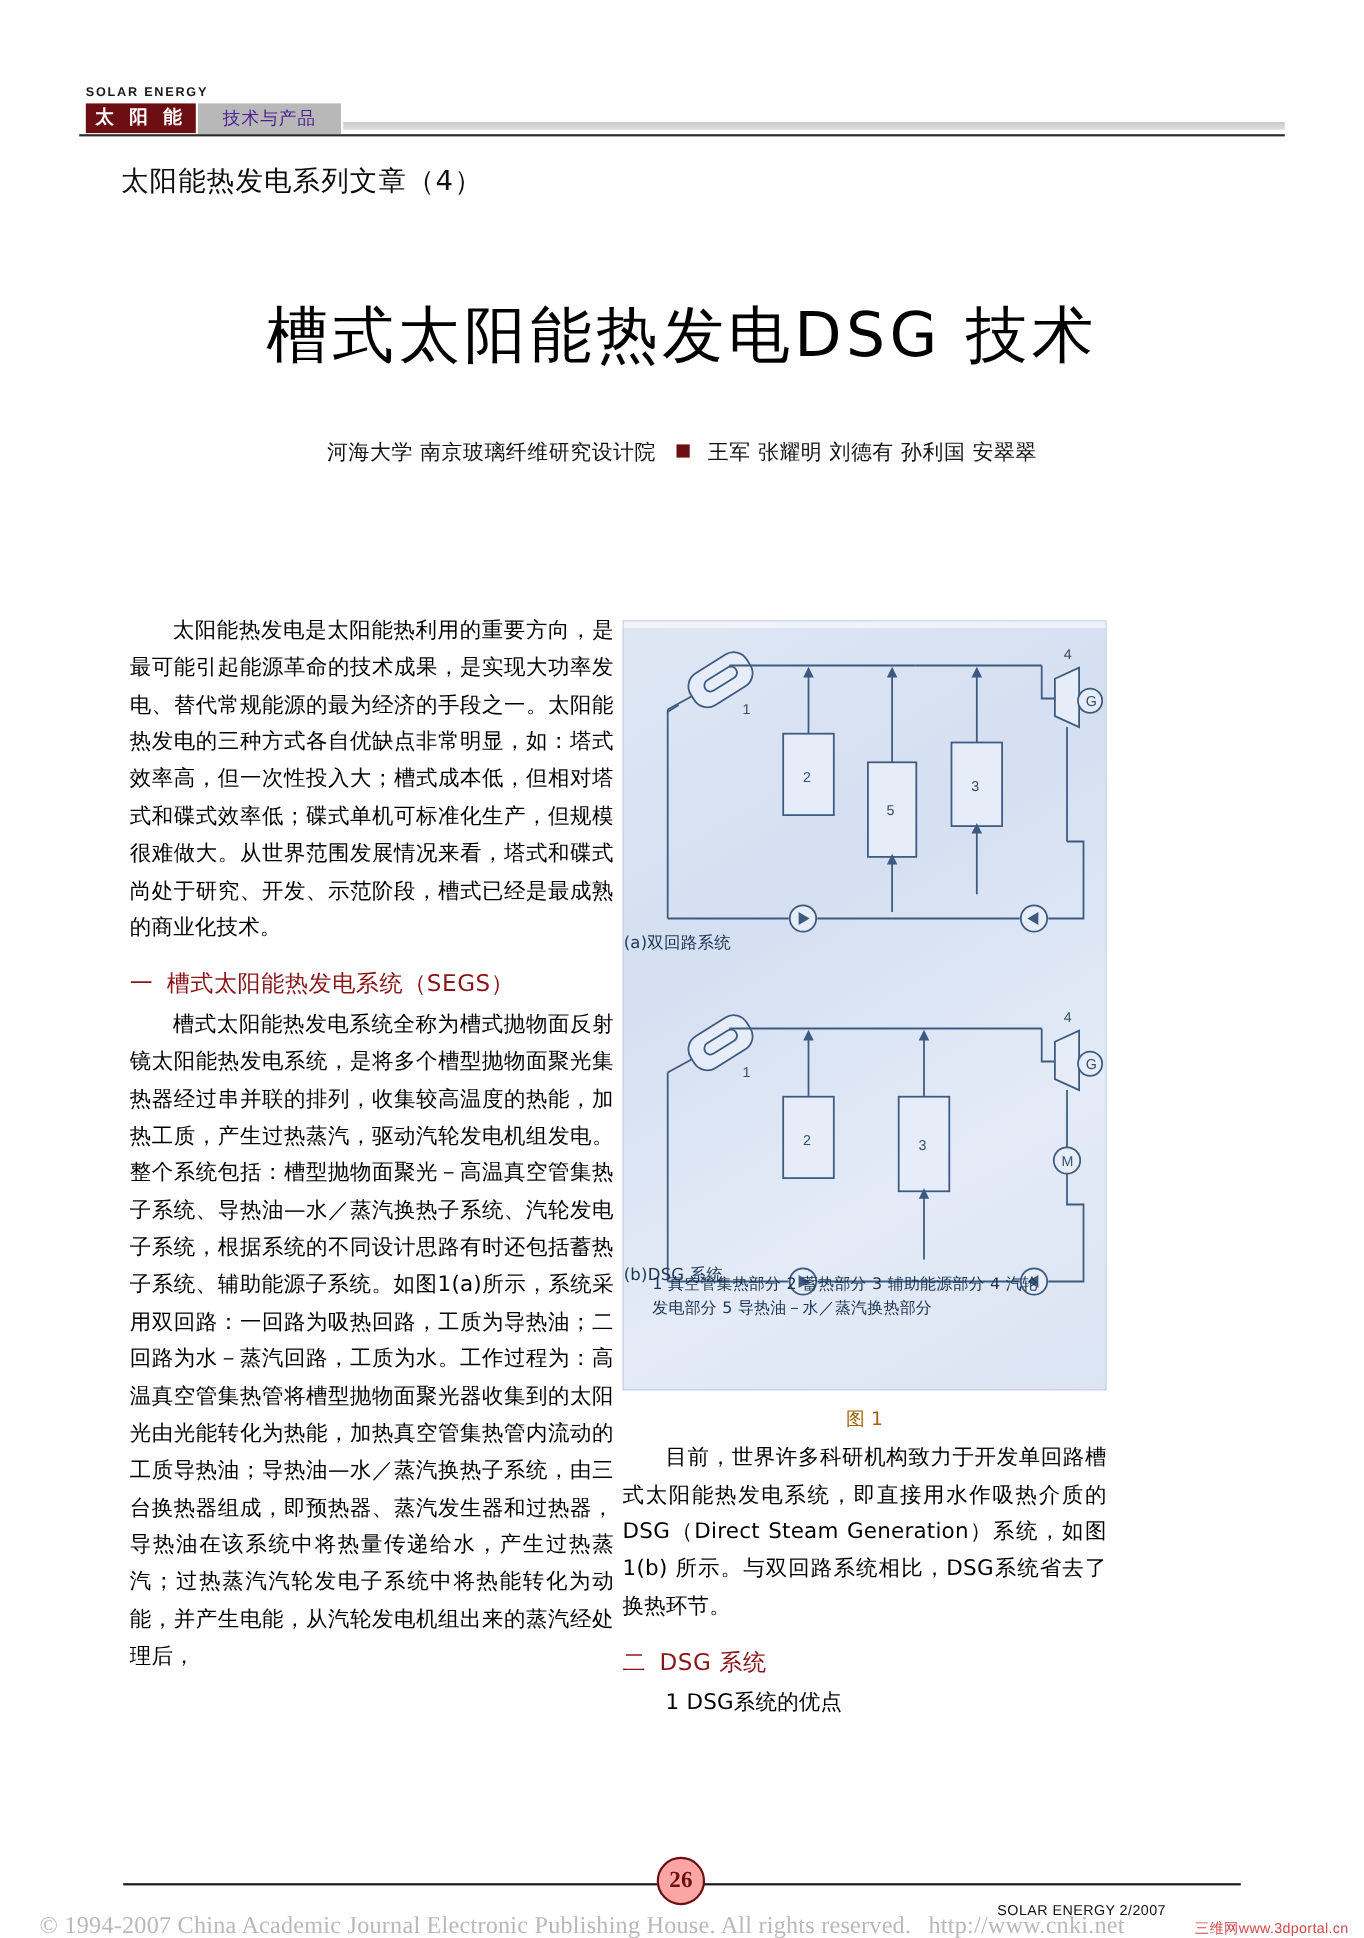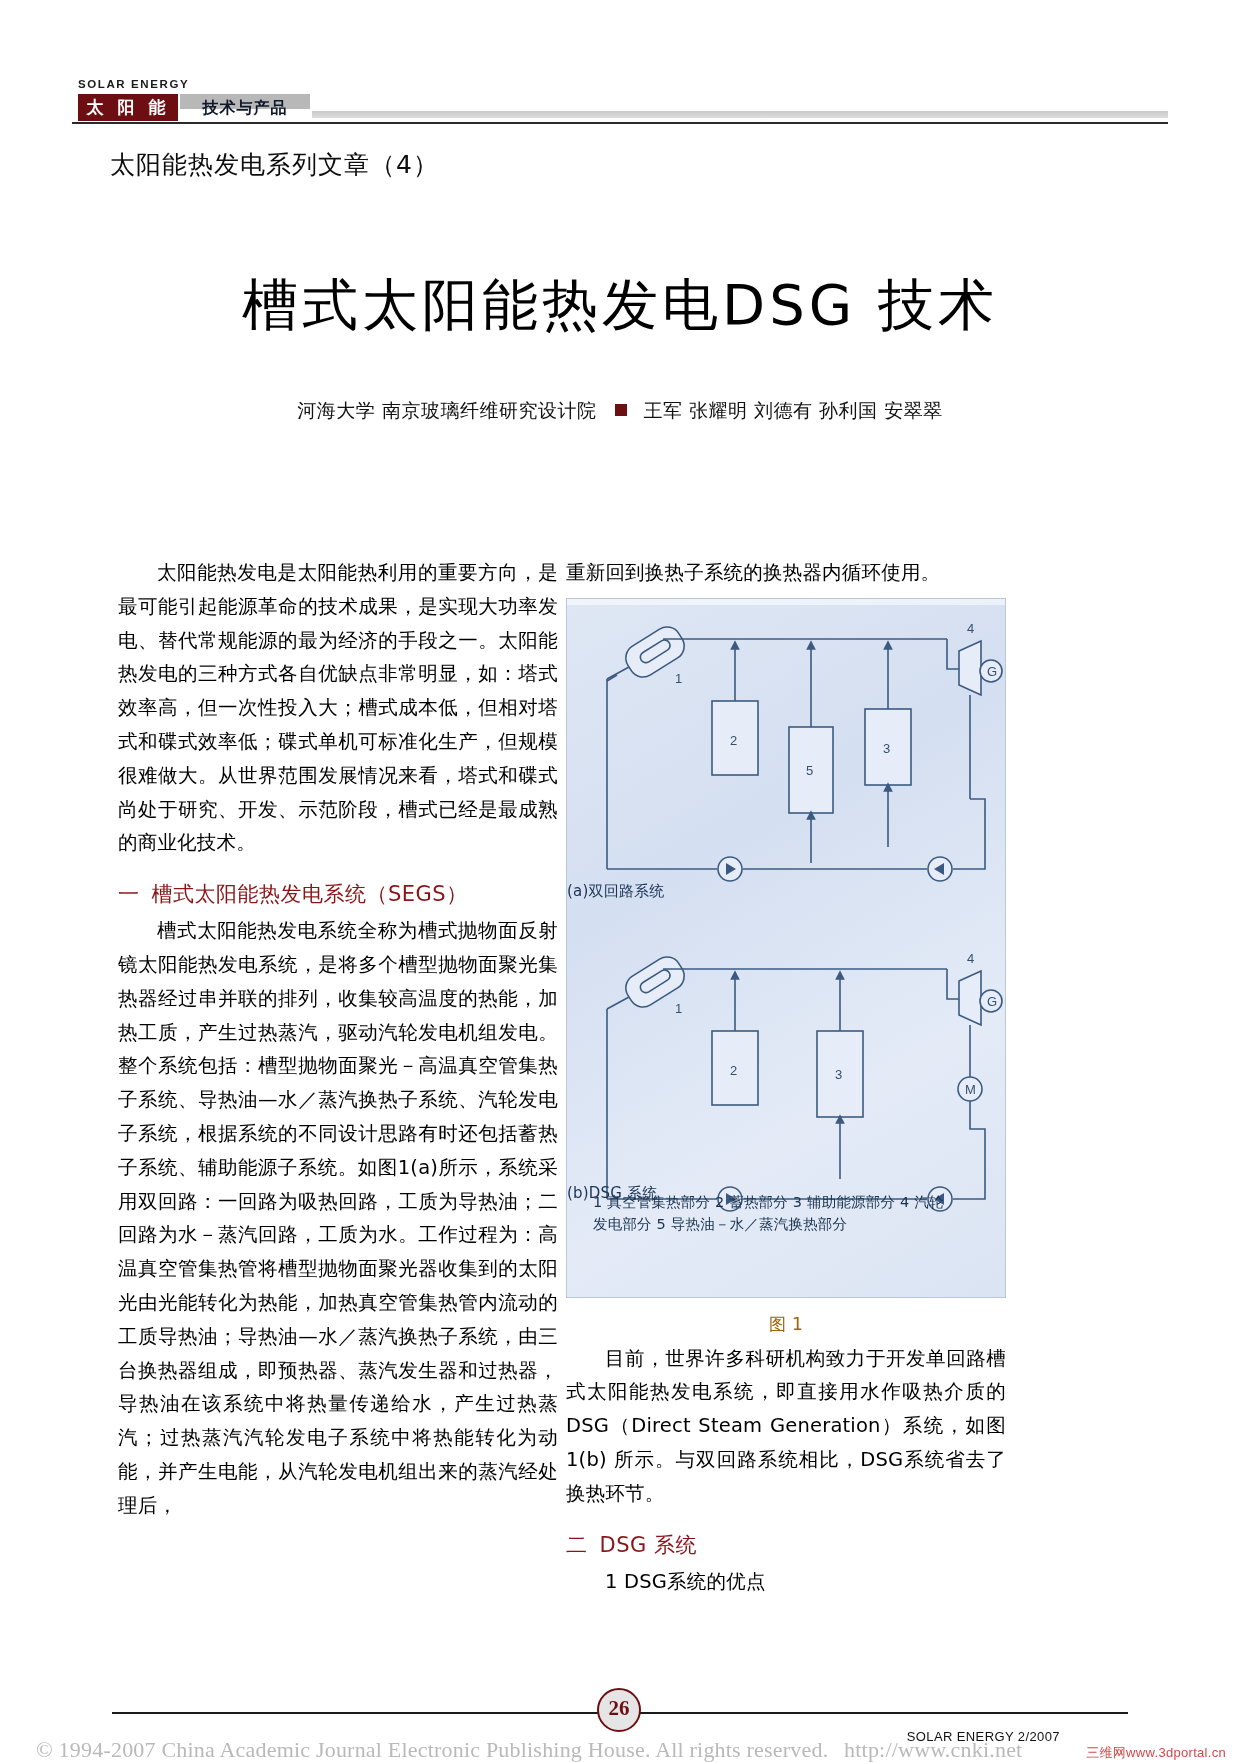--- a/index.html
+++ b/index.html
@@ -47,29 +47,29 @@
     line-height: 27px;
     text-align: center;
     letter-spacing: 4px;
     font-weight: 700;
   }
   .runhead .greybox {
     position: absolute;
     left: 108px;
     top: 16px;
     width: 130px;
-    height: 15px;
+    height: 28px;
     background: #b8b8b8;
-    color: #0f172a;
+    color: #4c1d95;
     font-family: "DejaVu Sans", "Liberation Sans", sans-serif;
     font-size: 16px;
     line-height: 27px;
     text-align: center;
     letter-spacing: 1px;
-    font-weight: 700;
+    font-weight: 400;
   }
   .runhead .rule-dark {
     position: absolute;
     left: 0px;
     top: 44px;
     width: 1096px;
     height: 2px;
     background: #2b2b2b;
   }
   .runhead .rule-grey {
@@ -221,21 +221,21 @@
     width: 40px;
     height: 40px;
     border: 2.2px solid #6d0f12;
     border-radius: 50%;
     color: #6d0f12;
     font-family: "Liberation Serif", serif;
     font-size: 21px;
     font-weight: 700;
     line-height: 36px;
     text-align: center;
-    background: #e5e5e5;
+    background: #fca5a5;
   }
   .footer-journal {
     position: absolute;
     left: 0px;
     top: 1729px;
     width: 1060px;
     text-align: right;
     font-family: "Liberation Sans", sans-serif;
     font-size: 13px;
     color: #111;
@@ -285,21 +285,20 @@
 
 <div class="col col-left">
   <p class="ind">太阳能热发电是太阳能热利用的重要方向，是最可能引起能源革命的技术成果，是实现大功率发电、替代常规能源的最为经济的手段之一。太阳能热发电的三种方式各自优缺点非常明显，如：塔式效率高，但一次性投入大；槽式成本低，但相对塔式和碟式效率低；碟式单机可标准化生产，但规模很难做大。从世界范围发展情况来看，塔式和碟式尚处于研究、开发、示范阶段，槽式已经是最成熟的商业化技术。</p>
   <h2 class="sec">
     <span class="num">一</span><span>槽式太阳能热发电系统（SEGS）</span>
   </h2>
   <p class="ind">槽式太阳能热发电系统全称为槽式抛物面反射镜太阳能热发电系统，是将多个槽型抛物面聚光集热器经过串并联的排列，收集较高温度的热能，加热工质，产生过热蒸汽，驱动汽轮发电机组发电。整个系统包括：槽型抛物面聚光－高温真空管集热子系统、导热油—水／蒸汽换热子系统、汽轮发电子系统，根据系统的不同设计思路有时还包括蓄热子系统、辅助能源子系统。如图1(a)所示，系统采用双回路：一回路为吸热回路，工质为导热油；二回路为水－蒸汽回路，工质为水。工作过程为：高温真空管集热管将槽型抛物面聚光器收集到的太阳光由光能转化为热能，加热真空管集热管内流动的工质导热油；导热油—水／蒸汽换热子系统，由三台换热器组成，即预热器、蒸汽发生器和过热器，导热油在该系统中将热量传递给水，产生过热蒸汽；过热蒸汽汽轮发电子系统中将热能转化为动能，并产生电能，从汽轮发电机组出来的蒸汽经处理后，</p>
 </div>
 
 <div class="col col-right">
-  <p>重新回到换热子系统的换热器内循环使用。</p>
 
   <div class="figure">
     <div class="plate">
       <div class="topband"></div>
 
       <svg class="sch" width="440" height="700" viewBox="0 0 440 700">
         <defs>
           <marker id="ah" markerWidth="8" markerHeight="8" refX="4" refY="4" orient="auto">
             <path d="M1,1 L7,4 L1,7 z" fill="#3c5a80"></path>
           </marker>

